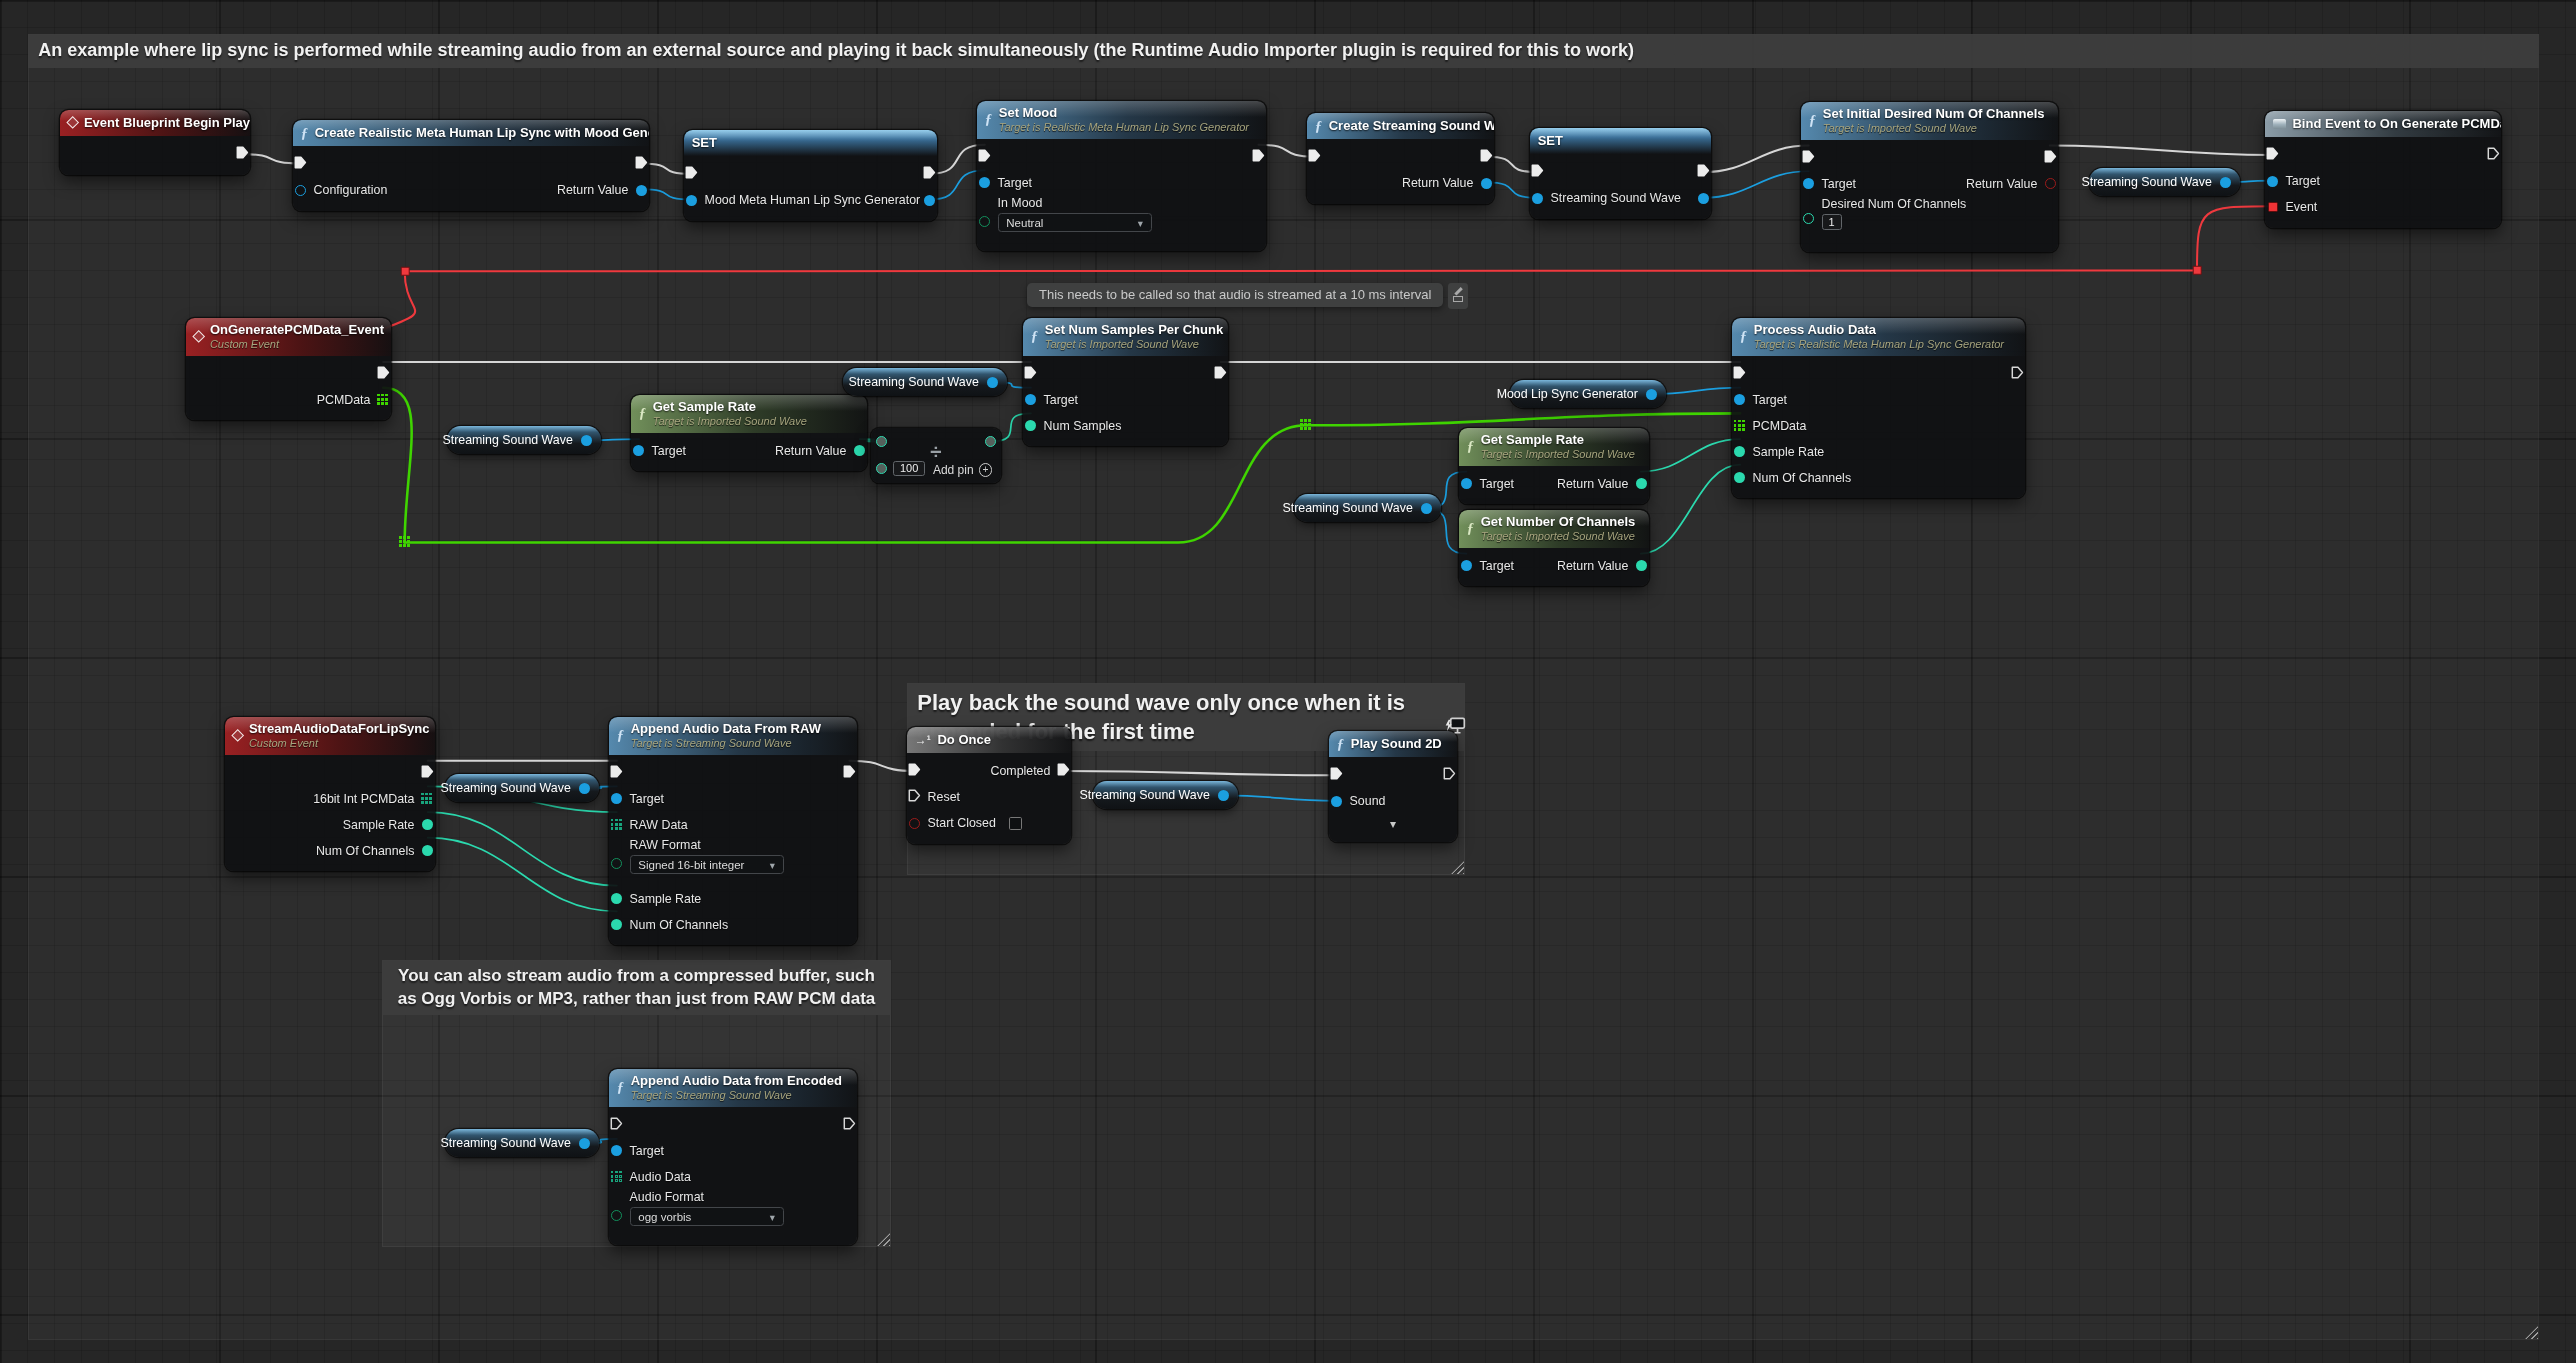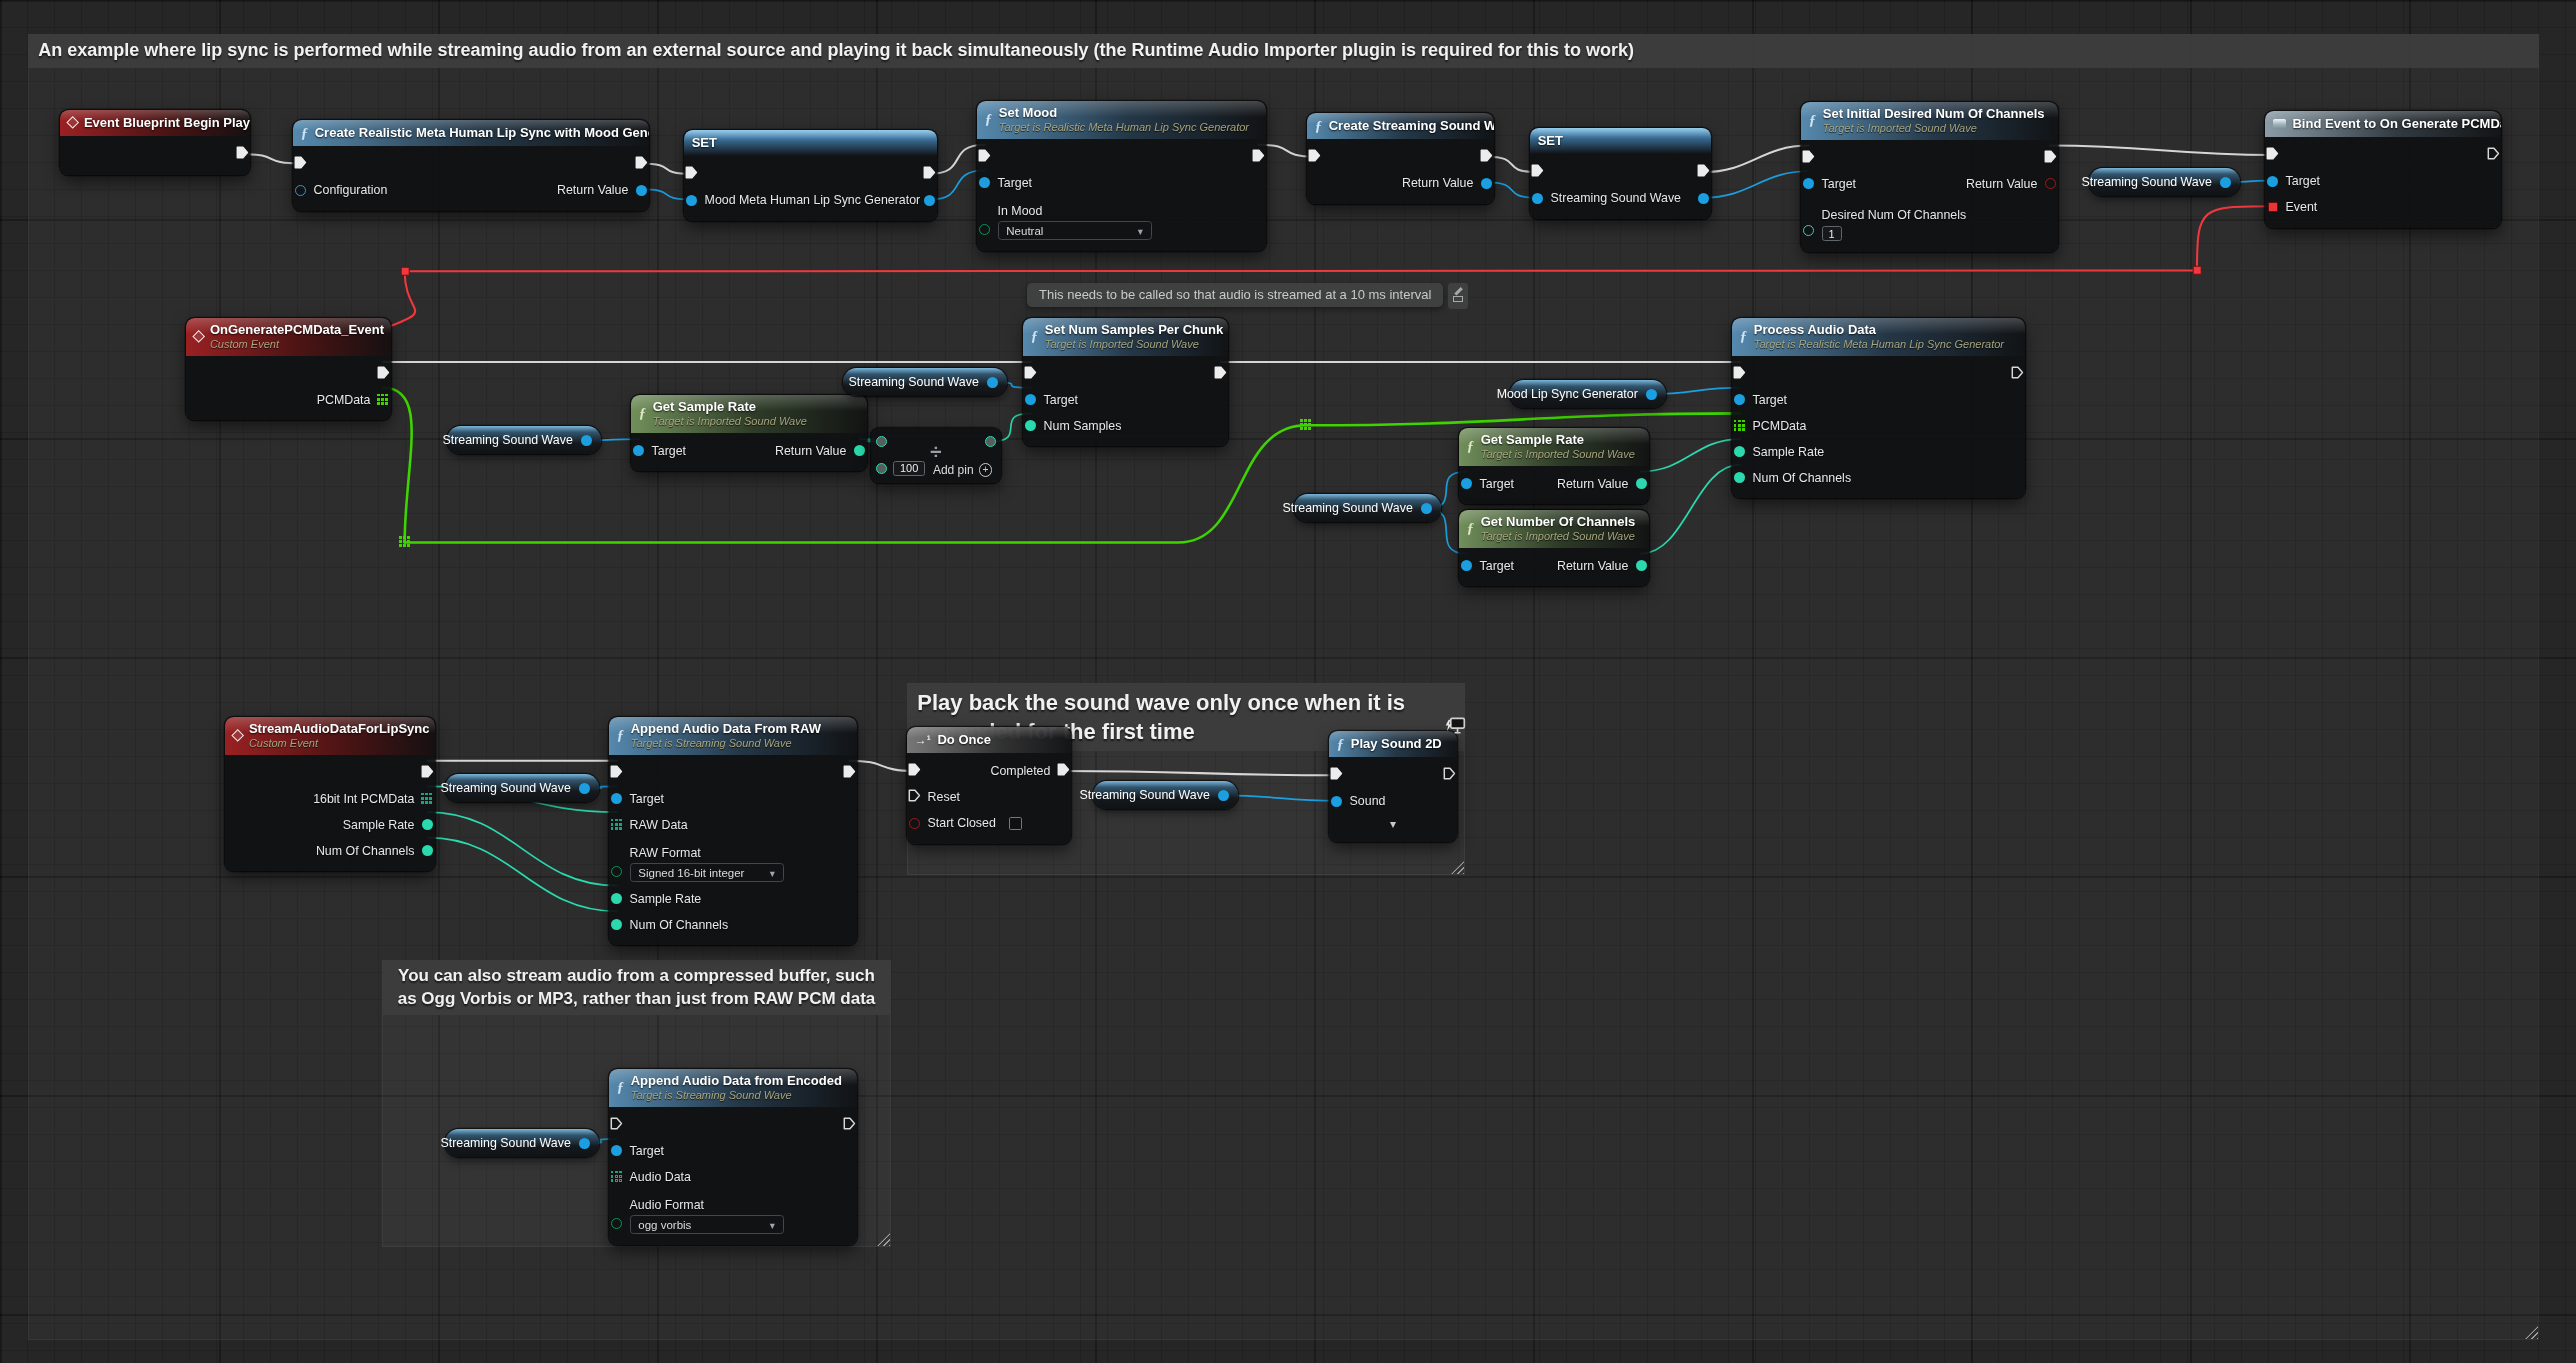--- a/index.html
+++ b/index.html
@@ -43,21 +43,21 @@
   .k-macro .hdr{background:linear-gradient(90deg,rgba(128,128,128,.92),rgba(66,66,66,.66) 58%,rgba(28,28,28,.25));}
   .k-set  .hdr{background:linear-gradient(180deg,#79bfe6 0%,#3a709a 34%,rgba(18,22,26,.15) 100%);justify-content:flex-start;}
   .fico{font-family:"Liberation Serif","DejaVu Serif",serif;font-style:italic;font-weight:bold;font-size:14.5px;color:#cfe3f5;}
   .k-pure .fico{color:#dbe8c4;}
   .dmd{width:9.4px;height:9.4px;border:1.7px solid #f2e6e6;background:rgba(255,255,255,.1);transform:rotate(45deg);flex:0 0 auto;}
   .bico{width:13px;height:10.3px;border-radius:1.7px;background:linear-gradient(180deg,#eef3f6,#9fb1bb 55%,#7c8d96);flex:0 0 auto;}
   .mico{font-size:12px;font-weight:bold;color:#ececec;}
   .deleg{margin-left:auto;flex:0 0 auto;width:10.3px;height:10.3px;border-radius:1.7px;}
   .rows{padding:5.1px 0 7.7px;}
   .prow{display:flex;align-items:center;min-height:26px;padding:0 8.6px;position:relative;}
-  .prow.tall{align-items:flex-end;min-height:48px;padding-bottom:3.4px;}
+  .prow.tall{align-items:flex-start;min-height:48px;padding-bottom:3.4px;}
   .prow.chevrow{justify-content:center;min-height:20.5px;}
   .pl{display:flex;align-items:center;gap:6px;margin-left:-7.7px;}
   .prow.tall .pl{align-items:flex-end;}
   .prow.tall .pinwrap{margin-bottom:4.3px;}
   .pr{display:flex;align-items:center;gap:6px;margin-left:auto;margin-right:-7.7px;}
   .plabel{font-size:12.4px;color:#e8e8e8;white-space:nowrap;text-shadow:0 0.9px 0.9px rgba(0,0,0,.7);}
   .pinwrap{display:inline-flex;align-items:center;justify-content:center;width:13.7px;height:13.7px;flex:0 0 auto;}
   .pcir{width:11px;height:11px;border-radius:50%;display:inline-block;}
   .psq{width:10.3px;height:10.3px;border-radius:1.7px;display:inline-block;}
   .parr{width:12px;height:12px;display:grid;grid-template-columns:repeat(3,2.7px);grid-auto-rows:2.7px;gap:1.4px;}

